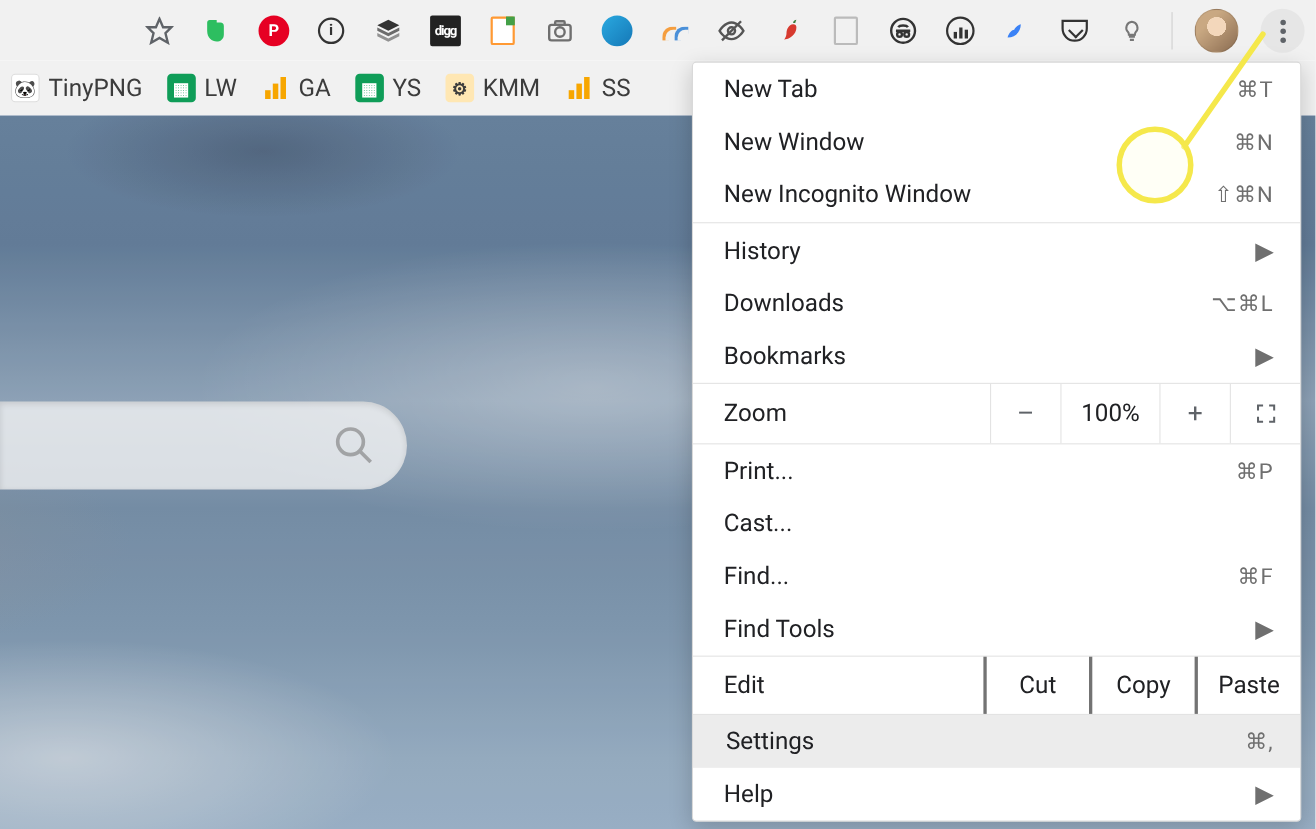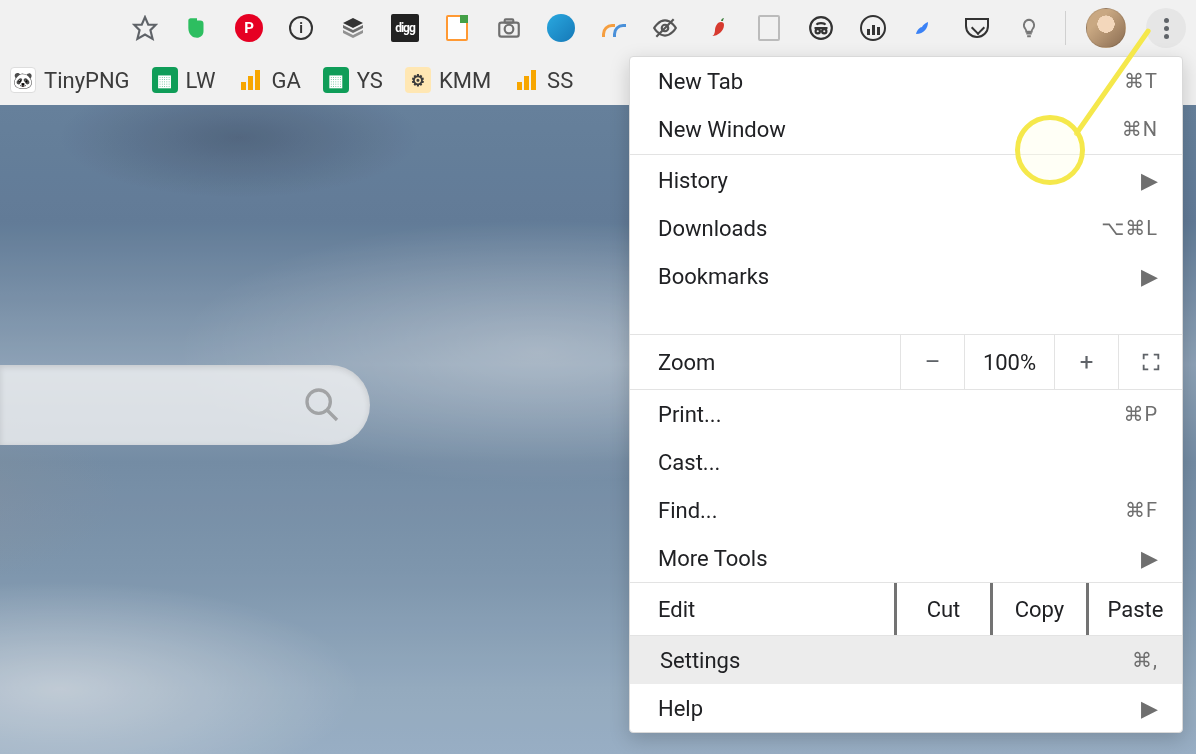--- a/index.html
+++ b/index.html
@@ -91,21 +91,21 @@
   .menu-row {
     display:flex; align-items:center; justify-content:space-between;
     padding: 11px 24px 11px 28px; height:48px;
   }
   .menu-row.hover { background:#ececec;padding-left:30px; }
   .menu-row .shortcut { color:#6f6f6f; font-size:20px; letter-spacing:1px; }
   .menu-row .chevron { color:#6f6f6f; }
   .menu-sep { height:1px; background:#e3e3e3; margin:1px 0; }
 
   .zoom-row {
-    display:flex; align-items:center; height:56px; border-top:1px solid #e3e3e3; border-bottom:1px solid #e3e3e3;margin-top:34px;
+    display:flex; align-items:center; height:56px; border-top:1px solid #e3e3e3; border-bottom:1px solid #e3e3e3;
   }
   .zoom-row .label { flex:1; padding-left:28px; }
   .zoom-row .ctrl  { width:64px; height:100%; display:flex; align-items:center; justify-content:center; border-left:1px solid #e3e3e3; color:#5f6368; font-size:24px; }
   .zoom-row .pct   { width:90px; height:100%; display:flex; align-items:center; justify-content:center; border-left:1px solid #e3e3e3; }
   .zoom-row .full  { width:64px; height:100%; display:flex; align-items:center; justify-content:center; border-left:1px solid #e3e3e3; }
 
   .edit-row {
     display:flex; align-items:center; height:54px; border-top:1px solid #e3e3e3; border-bottom:1px solid #e3e3e3;
   }
   .edit-row .label { flex:1; padding-left:28px; }
@@ -300,20 +300,24 @@
 
 <div class="menu">
   <div class="menu-row">
     <span>New Tab</span>
     <span class="shortcut">⌘T</span>
   </div>
   <div class="menu-row">
     <span>New Window</span>
     <span class="shortcut">⌘N</span>
   </div>
+  <div class="menu-row">
+    <span>New Incognito Window</span>
+    <span class="shortcut">⇧⌘N</span>
+  </div>
   <div class="menu-sep"></div>
   <div class="menu-row">
     <span>History</span>
     <span class="chevron">▶</span>
   </div>
   <div class="menu-row">
     <span>Downloads</span>
     <span class="shortcut">⌥⌘L</span>
   </div>
   <div class="menu-row">
@@ -336,21 +340,21 @@
     <span class="shortcut">⌘P</span>
   </div>
   <div class="menu-row">
     <span>Cast...</span>
   </div>
   <div class="menu-row">
     <span>Find...</span>
     <span class="shortcut">⌘F</span>
   </div>
   <div class="menu-row">
-    <span>More Tools</span>
+    <span>Find Tools</span>
     <span class="chevron">▶</span>
   </div>
   <div class="edit-row">
     <span class="label">Edit</span>
     <div class="btn">Cut</div>
     <div class="btn">Copy</div>
     <div class="btn">Paste</div>
   </div>
   <div class="menu-row hover">
     <span>Settings</span>

